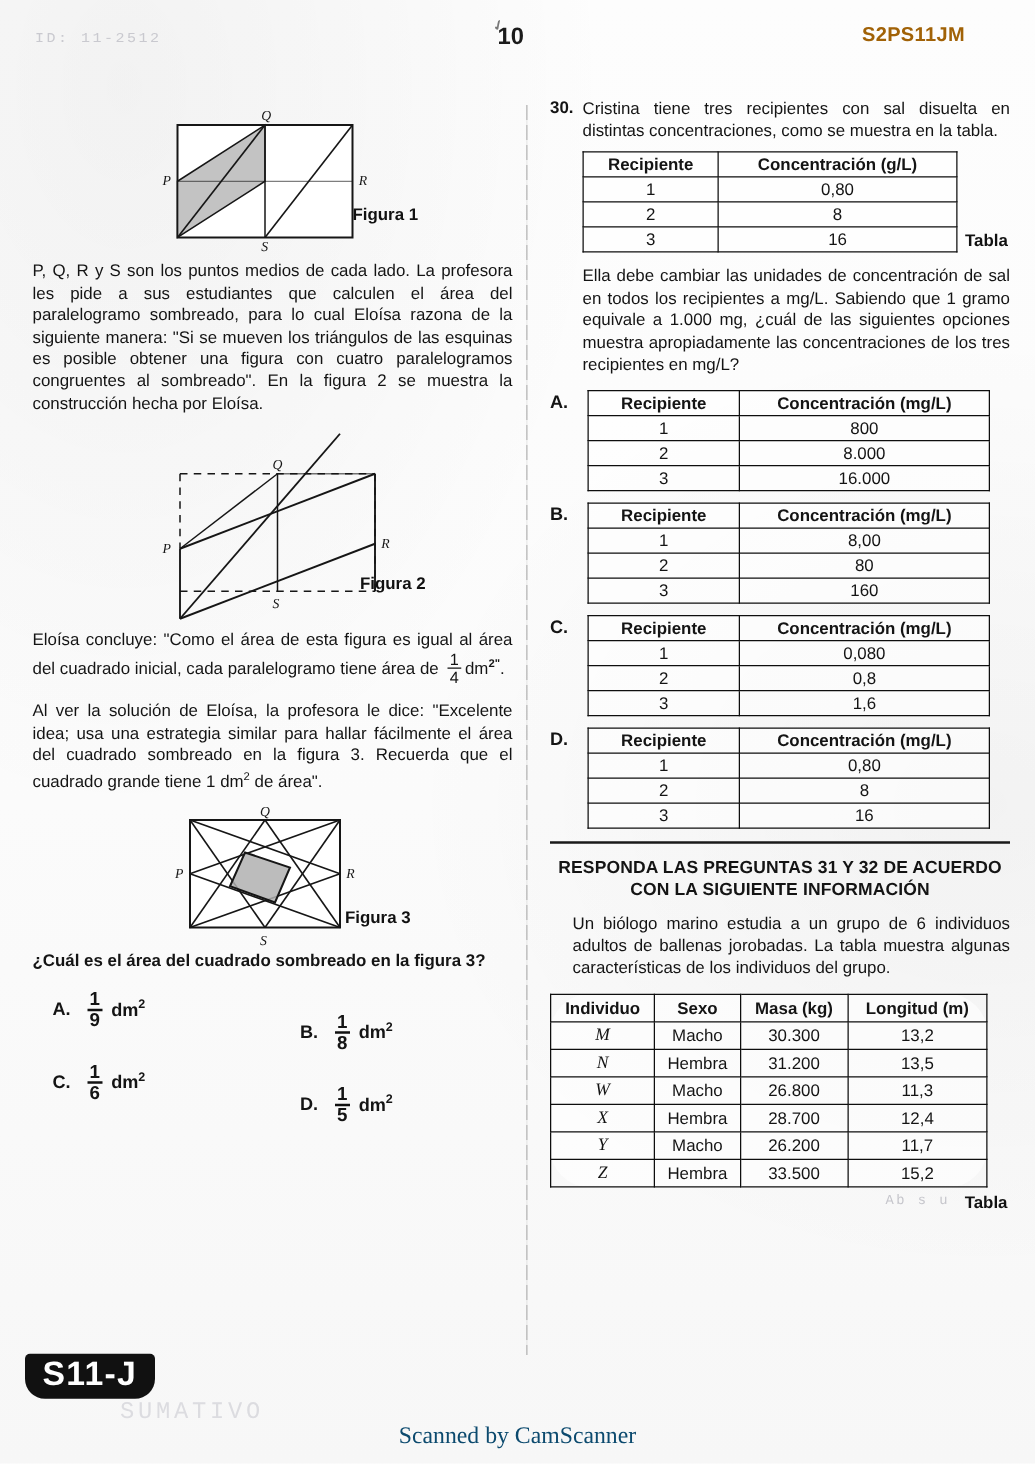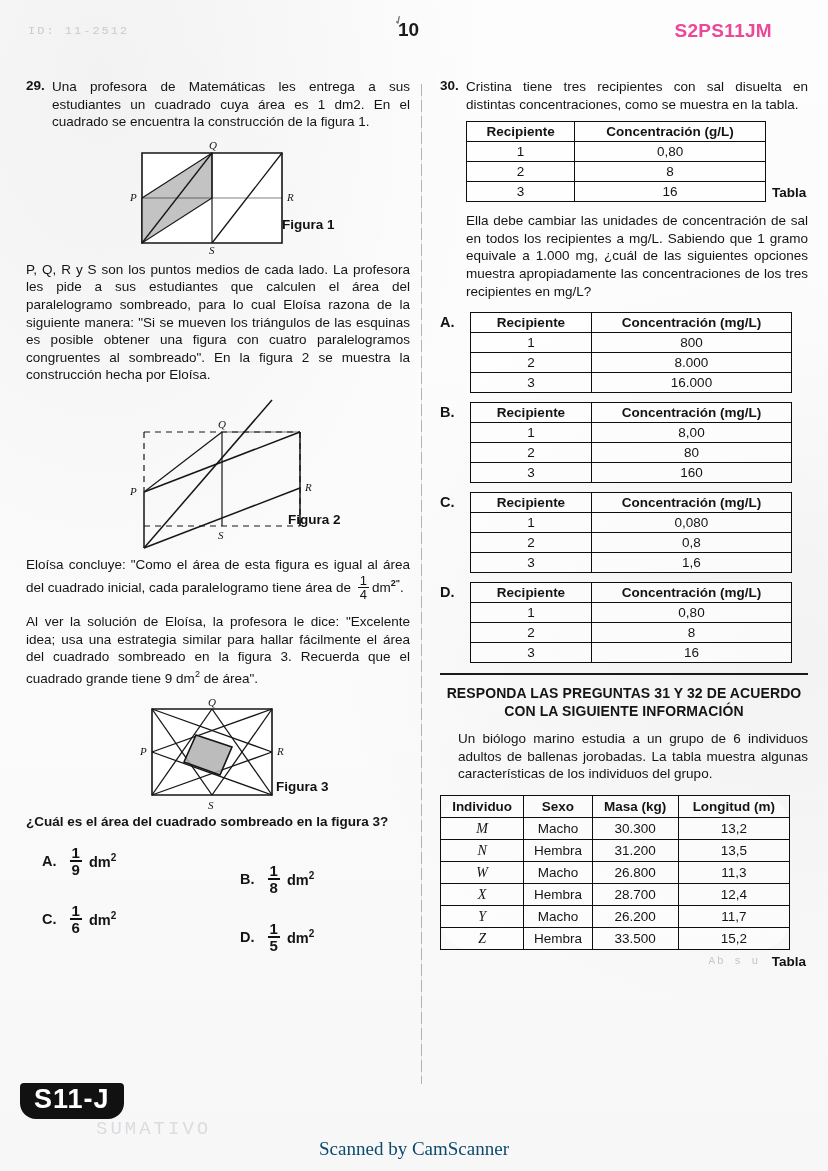--- a/index.html
+++ b/index.html
@@ -36,21 +36,21 @@
   .page-num{
     position:absolute;left:398px;top:5px;
     font-size:19px;font-weight:bold;color:#1b1b1b;
   }
   .page-num .tick{
     position:absolute;left:-4px;top:-5px;
     font-size:11px;color:#777;transform:rotate(-25deg);
   }
   .form-code{
     position:absolute;right:56px;top:6px;
-    font-size:19px;font-weight:bold;letter-spacing:.3px;color:#ec4899;
+    font-size:16px;font-weight:bold;letter-spacing:.3px;color:#a16207;
   }
 
   
   .col-left{position:absolute;left:26px;top:78px;width:384px;}
   .col-right{position:absolute;left:440px;top:78px;width:368px;}
   .col-divider{
     position:absolute;left:421px;top:84px;width:1px;height:1000px;
     background:repeating-linear-gradient(180deg,#9a9a9a 0 12px,rgba(154,154,154,.25) 12px 16px);
     opacity:.75;
   }
@@ -202,24 +202,20 @@
     <div class="page-num">
       <span class="tick">✓</span><span>10</span>
     </div>
     <div class="form-code">S2PS11JM</div>
   </div>
 
   <div class="col-divider"></div>
 
   <div class="col-left">
 
-    <div class="q">
-      <div class="q-num">29.</div>
-      <div class="q-body">Una profesora de Matemáticas les entrega a sus estudiantes un cuadrado cuya área es 1 dm2. En el cuadrado se encuentra la construcción de la figura 1.</div>
-    </div>
 
     <div style="position:relative;height:116px;margin-top:8px;">
       <svg class="fig-svg" width="175" height="116" viewBox="0 0 175 116" style="position:absolute;left:100px;top:0;">
         <polygon points="16,14 156,14 156,104 16,104" fill="#ffffff" stroke="#161616" stroke-width="1.6"></polygon>
         <polygon points="16,59 86,14 156,59 86,104" fill="none" stroke="none"></polygon>
 
         <polygon points="16,59 86,14 86,59 16,104" fill="#b9b9b9" fill-opacity=".85" stroke="#161616" stroke-width="1.2"></polygon>
 
         <line x1="16" y1="104" x2="86" y2="14" stroke="#161616" stroke-width="1.3"></line>
         <line x1="86" y1="104" x2="156" y2="14" stroke="#161616" stroke-width="1.3"></line>
@@ -260,21 +256,21 @@
       </svg>
       <div class="fig-caption" style="left:262px;top:116px;">Figura 2</div>
     </div>
 
     <div class="para" style="margin-top:8px;">
       <span>Eloísa concluye: "Como el área de esta figura es igual al área del cuadrado inicial, cada paralelogramo tiene área de</span>
       <span class="frac"><span class="num">1</span><span class="den">4</span></span><span>dm</span><sup style="font-size:9px;font-weight:bold;">2"</sup><span>.</span>
     </div>
 
     <div class="para">
-      <span>Al ver la solución de Eloísa, la profesora le dice: "Excelente idea; usa una estrategia similar para hallar fácilmente el área del cuadrado sombreado en la figura 3. Recuerda que el cuadrado grande tiene 9 dm</span><sup style="font-size:9px;">2</sup>
+      <span>Al ver la solución de Eloísa, la profesora le dice: "Excelente idea; usa una estrategia similar para hallar fácilmente el área del cuadrado sombreado en la figura 3. Recuerda que el cuadrado grande tiene 1 dm</span><sup style="font-size:9px;">2</sup>
       <span>de área".</span>
     </div>
 
     <div style="position:relative;height:112px;margin-top:0;">
       <svg class="fig-svg" width="180" height="112" viewBox="0 0 180 112" style="position:absolute;left:108px;top:0;">
         <polygon points="18,10 138,10 138,96 18,96" fill="#ffffff" stroke="#161616" stroke-width="1.6"></polygon>
 
         <line x1="18" y1="10" x2="138" y2="53" stroke="#161616" stroke-width="1.3"></line>
         <line x1="138" y1="10" x2="18" y2="53" stroke="#161616" stroke-width="1.3"></line>
         <line x1="18" y1="96" x2="78" y2="10" stroke="#161616" stroke-width="1.3"></line>

